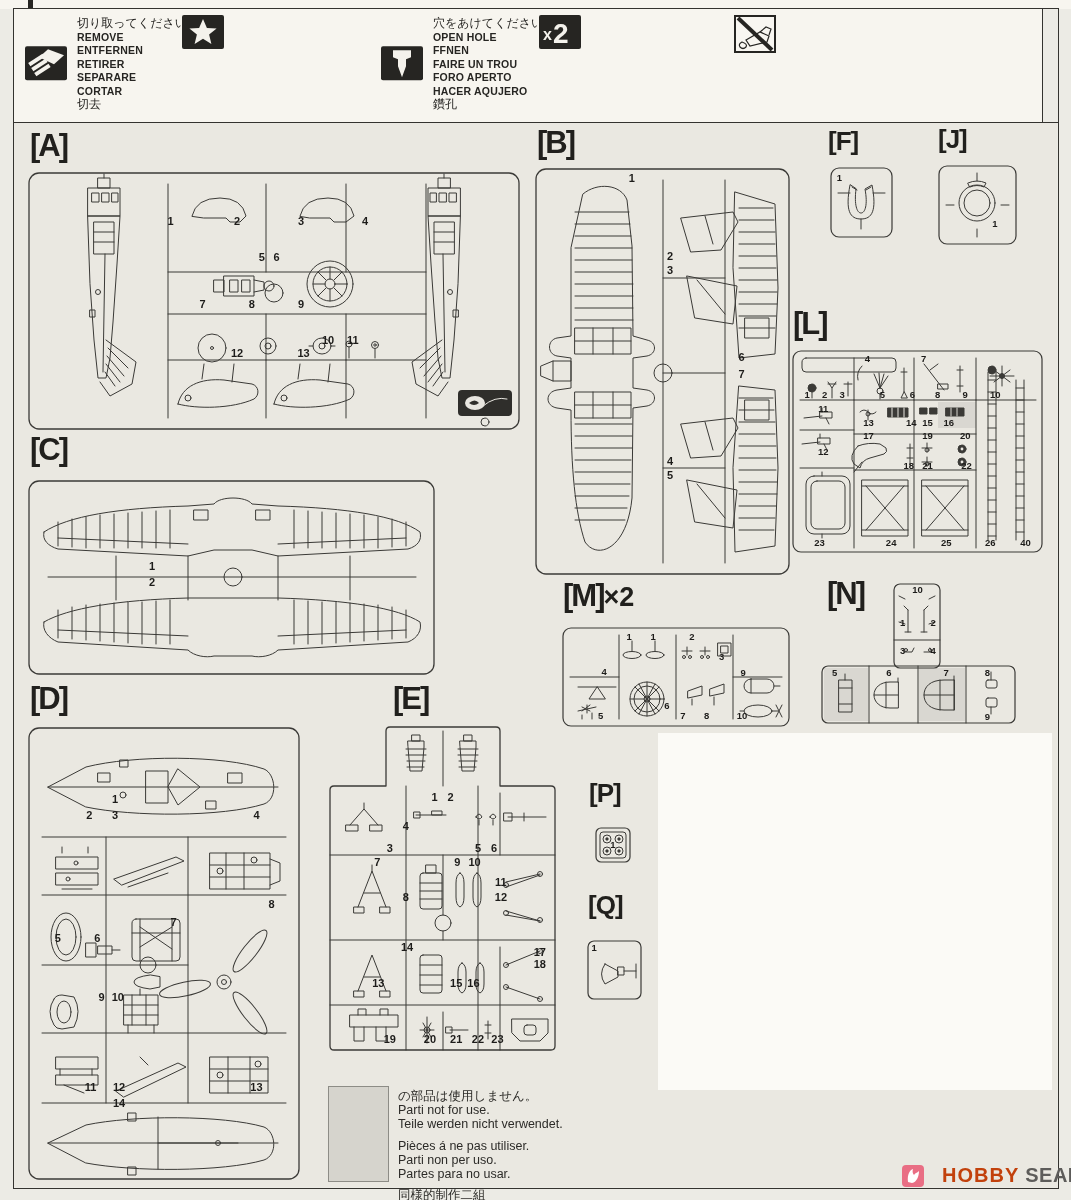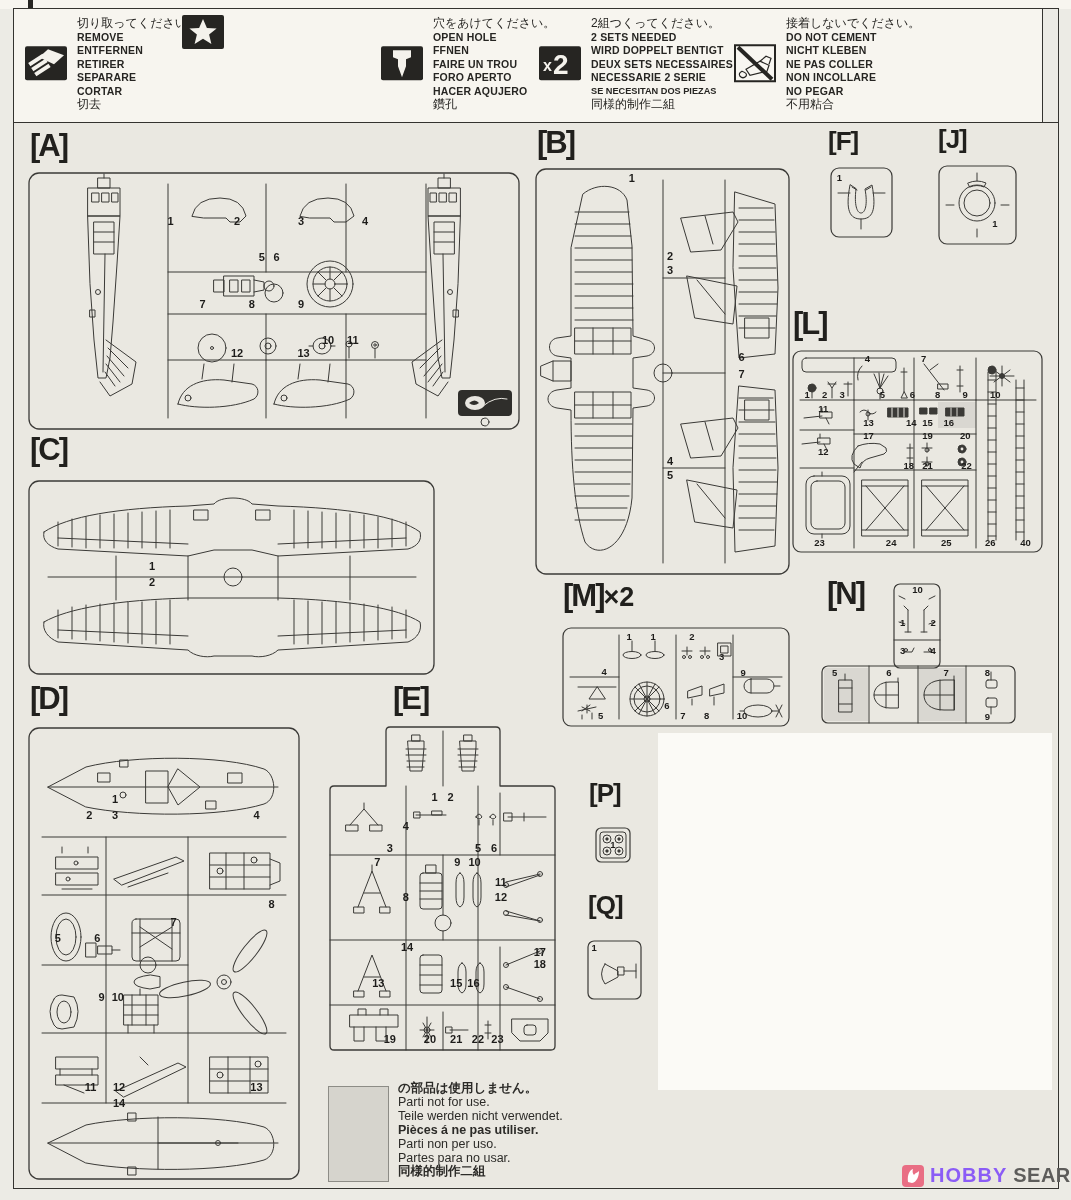--- a/index.html
+++ b/index.html
@@ -30,24 +30,24 @@
   .sprue-label.small{font-size:26px;letter-spacing:-1px;}
   .sprue-label .mult{font-size:27px;letter-spacing:0;}
   .sprue-svg{position:absolute;}
   .part-layer{position:absolute;pointer-events:none;}
   .part-num{position:absolute;transform:translate(-50%,-50%);font-weight:bold;font-size:11px;color:#1d1c1a;line-height:1;}
   .part-layer.small .part-num{font-size:9.5px;}
 
   .note-swatch{left:328px;top:1086px;width:59px;height:94px;background:#d6d4cd;border:1px solid #8d8c86;}
   .note-lines{left:398px;top:1082px;}
   .note-lines .tl{font-size:12.5px;line-height:13.9px;color:#2c2b28;}
-  .note-lines .tl.jp{font-weight:700;}
+  .note-lines .tl.jp{font-weight:400;margin-top:8px;}
 
   .logo{left:902px;top:1164px;display:flex;align-items:center;gap:6px;}
-  .logo-hobby{font-size:20px;font-weight:bold;color:#8b5cf6;letter-spacing:1px;}
+  .logo-hobby{font-size:20px;font-weight:bold;color:#c2410c;letter-spacing:1px;margin-left:12px;}
   .logo-search{font-size:20px;font-weight:bold;color:#5d5c5a;letter-spacing:.5px;}
 </style>
 </head>
 <body>
 
 <div class="abs top-strip"></div>
 <div class="abs legend-bg"></div>
 <div class="abs main-bg"></div>
 <div class="abs white-patch"></div>
 <div class="abs corner-tick"></div>
@@ -95,50 +95,32 @@
       <div class="tl jp">鑽孔</div>
     </div>
 </div>
 
 <div class="legend-item" style="left:539px">
   <svg class="legend-icon" viewBox="0 0 42 34">
     <rect width="42" height="34" rx="2" fill="#262522"></rect>
     <text x="4" y="25" fill="#f4f2ec" font-size="16" font-weight="bold" font-family="Liberation Sans,sans-serif">x</text>
     <text x="14" y="28" fill="#f4f2ec" font-size="28" font-weight="bold" font-family="Liberation Sans,sans-serif">2</text>
   </svg>
-  <div class="legend-lines">
-      <div class="tl jp">2組つくってください。</div>
-      <div class="tl">2 SETS NEEDED</div>
-      <div class="tl">WIRD DOPPELT BENTIGT</div>
-      <div class="tl">DEUX SETS NECESSAIRES</div>
-      <div class="tl">NECESSARIE 2 SERIE</div>
-      <div class="tl long">SE NECESITAN DOS PIEZAS</div>
-      <div class="tl jp">同様的制作二組</div>
-    </div>
 </div>
 
 <div class="legend-item" style="left:734px">
   <svg class="legend-icon" viewBox="0 0 42 38">
     <rect x="1" y="1" width="40" height="36" fill="#f8f6f1" stroke="#262522" stroke-width="2"></rect>
     <g stroke="#262522" fill="none" stroke-width="1.2">
       <path d="M8,27 q-4,2 -2,5 q3,3 6,0 q2,-3 -4,-5 z"></path>
       <path d="M12,25 l14,-8 l9,4 l-2,6 l-17,4 z"></path>
       <path d="M26,17 l6,-5 l5,2 l-2,6"></path>
     </g>
     <line x1="4" y1="3" x2="38" y2="35" stroke="#262522" stroke-width="4"></line>
   </svg>
-  <div class="legend-lines">
-      <div class="tl jp">接着しないでください。</div>
-      <div class="tl">DO NOT CEMENT</div>
-      <div class="tl">NICHT KLEBEN</div>
-      <div class="tl">NE PAS COLLER</div>
-      <div class="tl">NON INCOLLARE</div>
-      <div class="tl">NO PEGAR</div>
-      <div class="tl jp">不用粘合</div>
-    </div>
 </div>
 
 <div class="sprue-label" style="left:30px;top:128px">[A]</div>
 <svg class="sprue-svg" style="left:28px;top:172px" width="492" height="258" viewBox="0 0 492 258">
  <g stroke="#3b3a37" fill="none" stroke-width="1" stroke-linejoin="round" stroke-linecap="round">
   <rect x="1" y="1" width="490" height="256" rx="10" stroke-width="1.3"></rect>
   <path d="M140,12 V246 M398,12 V246 M140,100 H398 M140,142 H398 M140,188 H398 M238,12 V100 M318,12 V100 M238,142 V188 M318,142 V188 M238,188 V246 M318,188 V246"></path>
   <circle cx="246" cy="121" r="9"></circle>
 
   <g>

